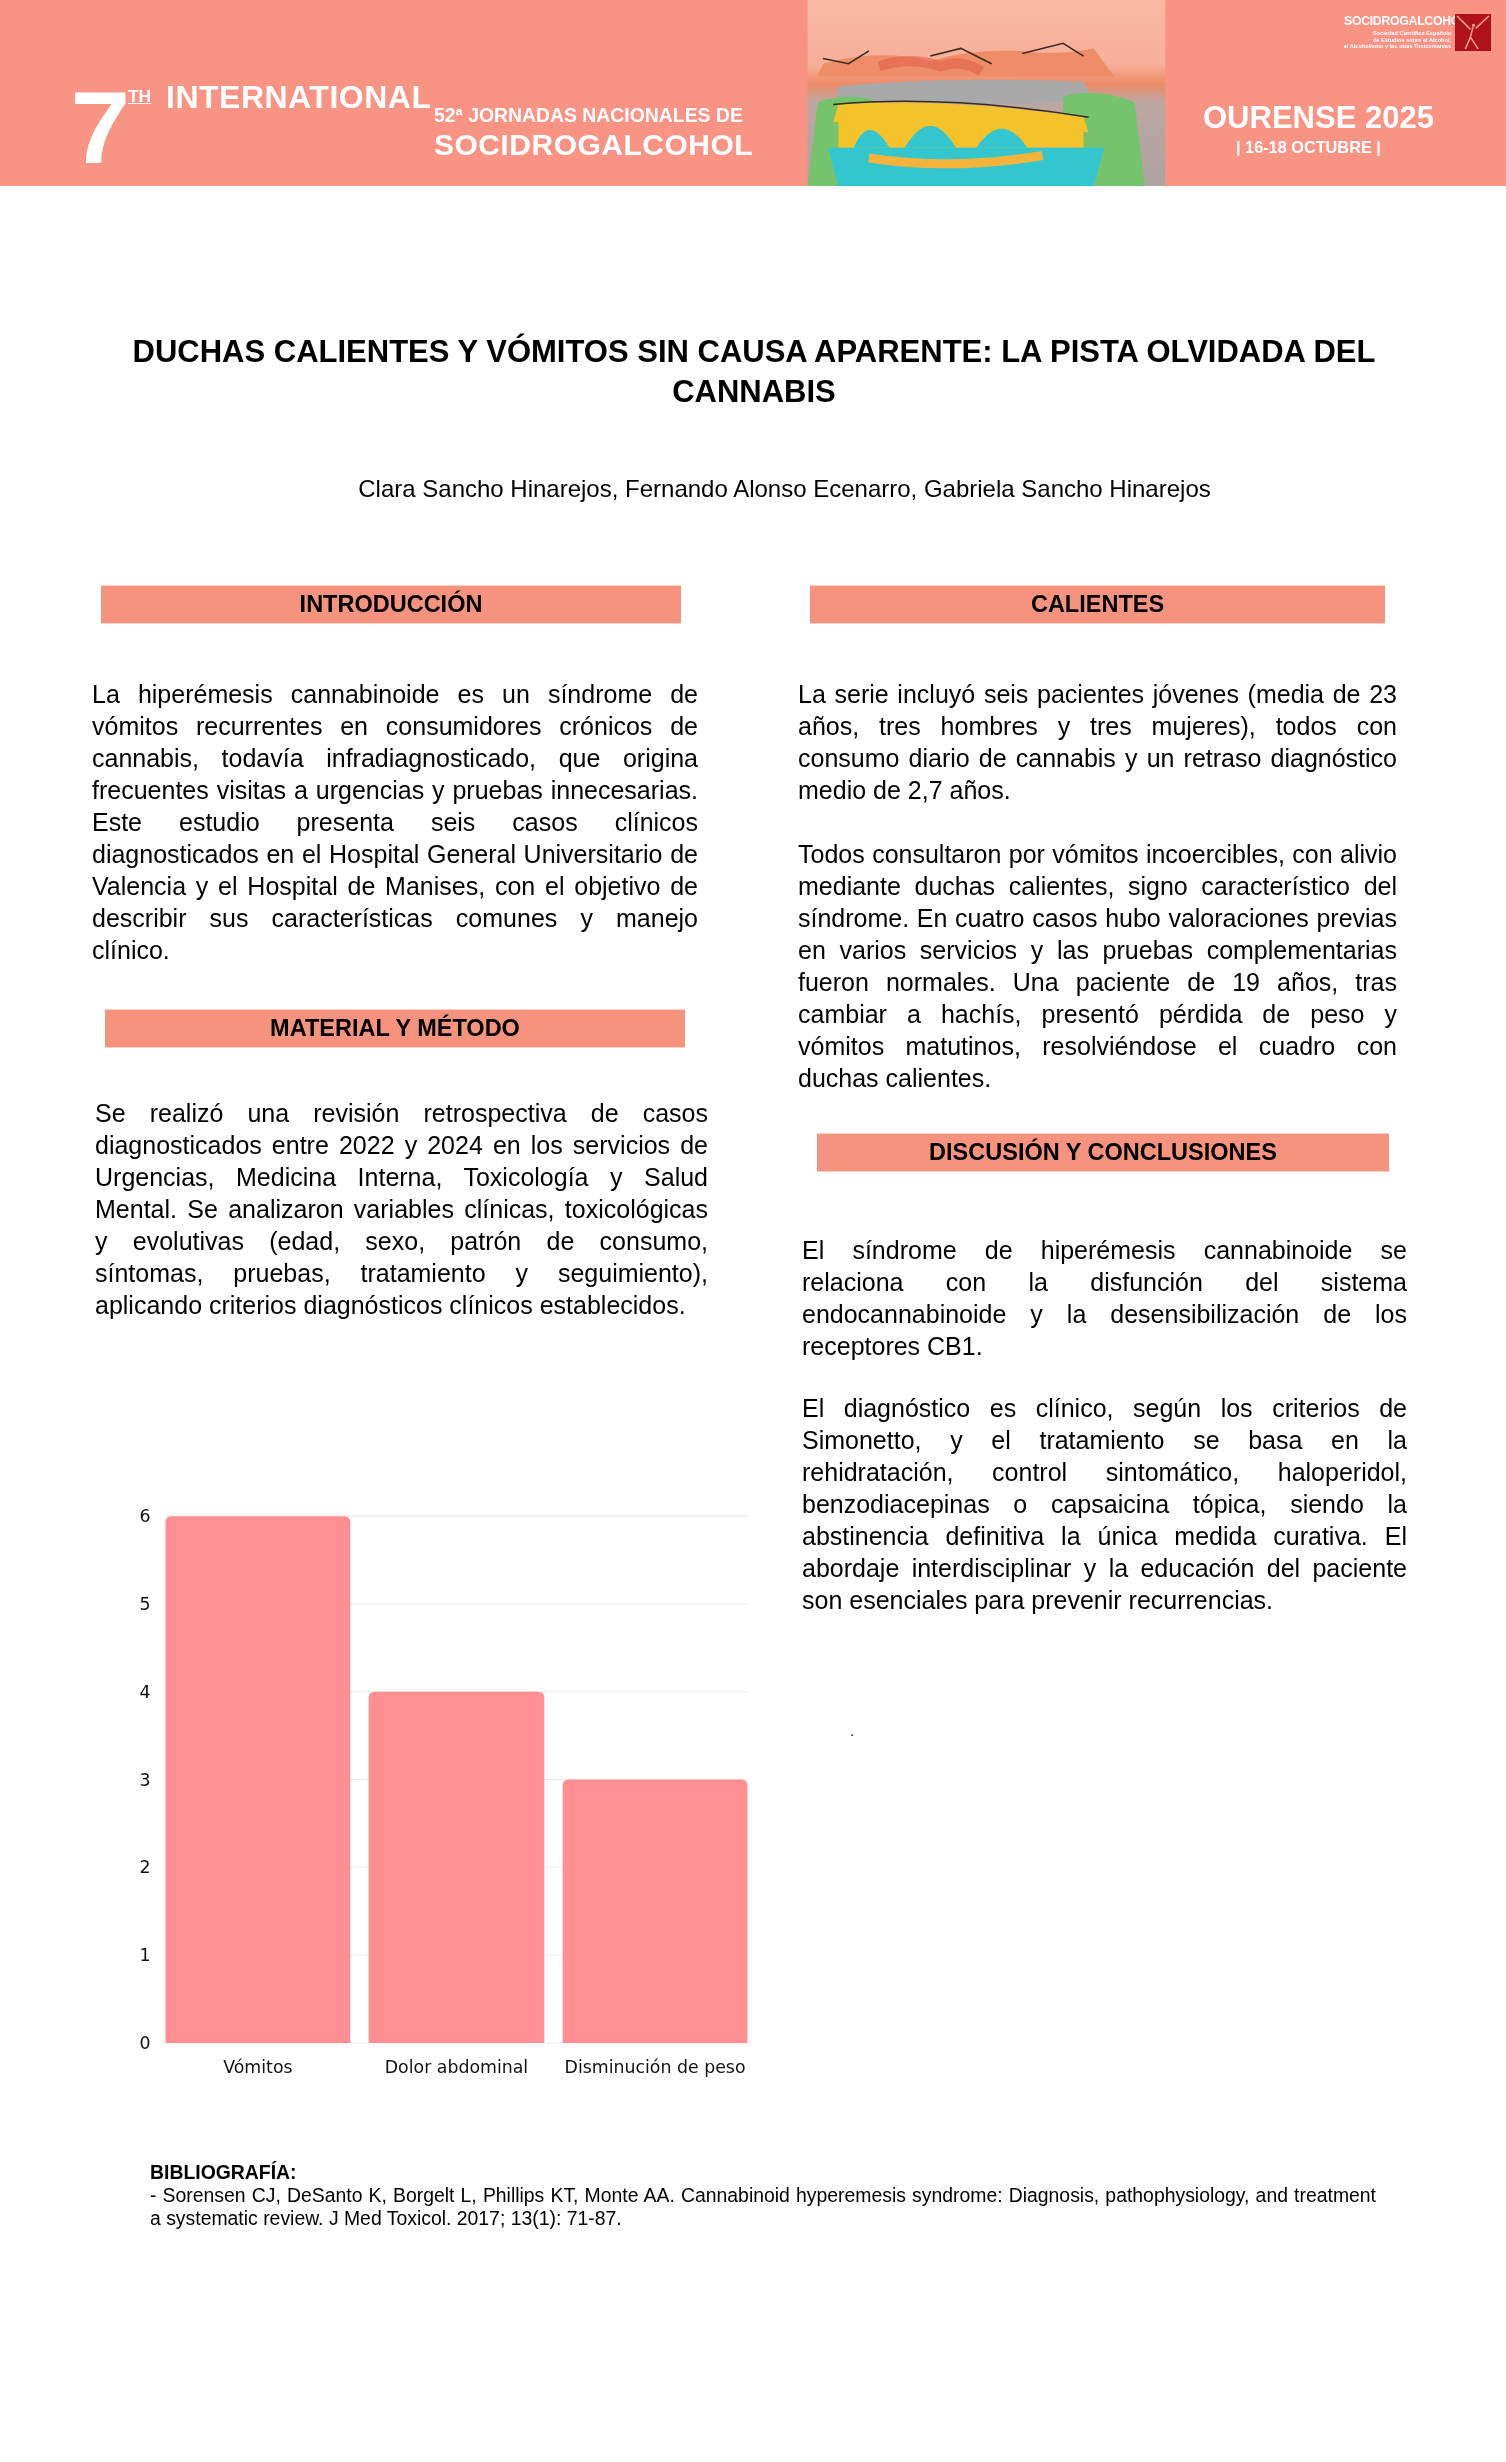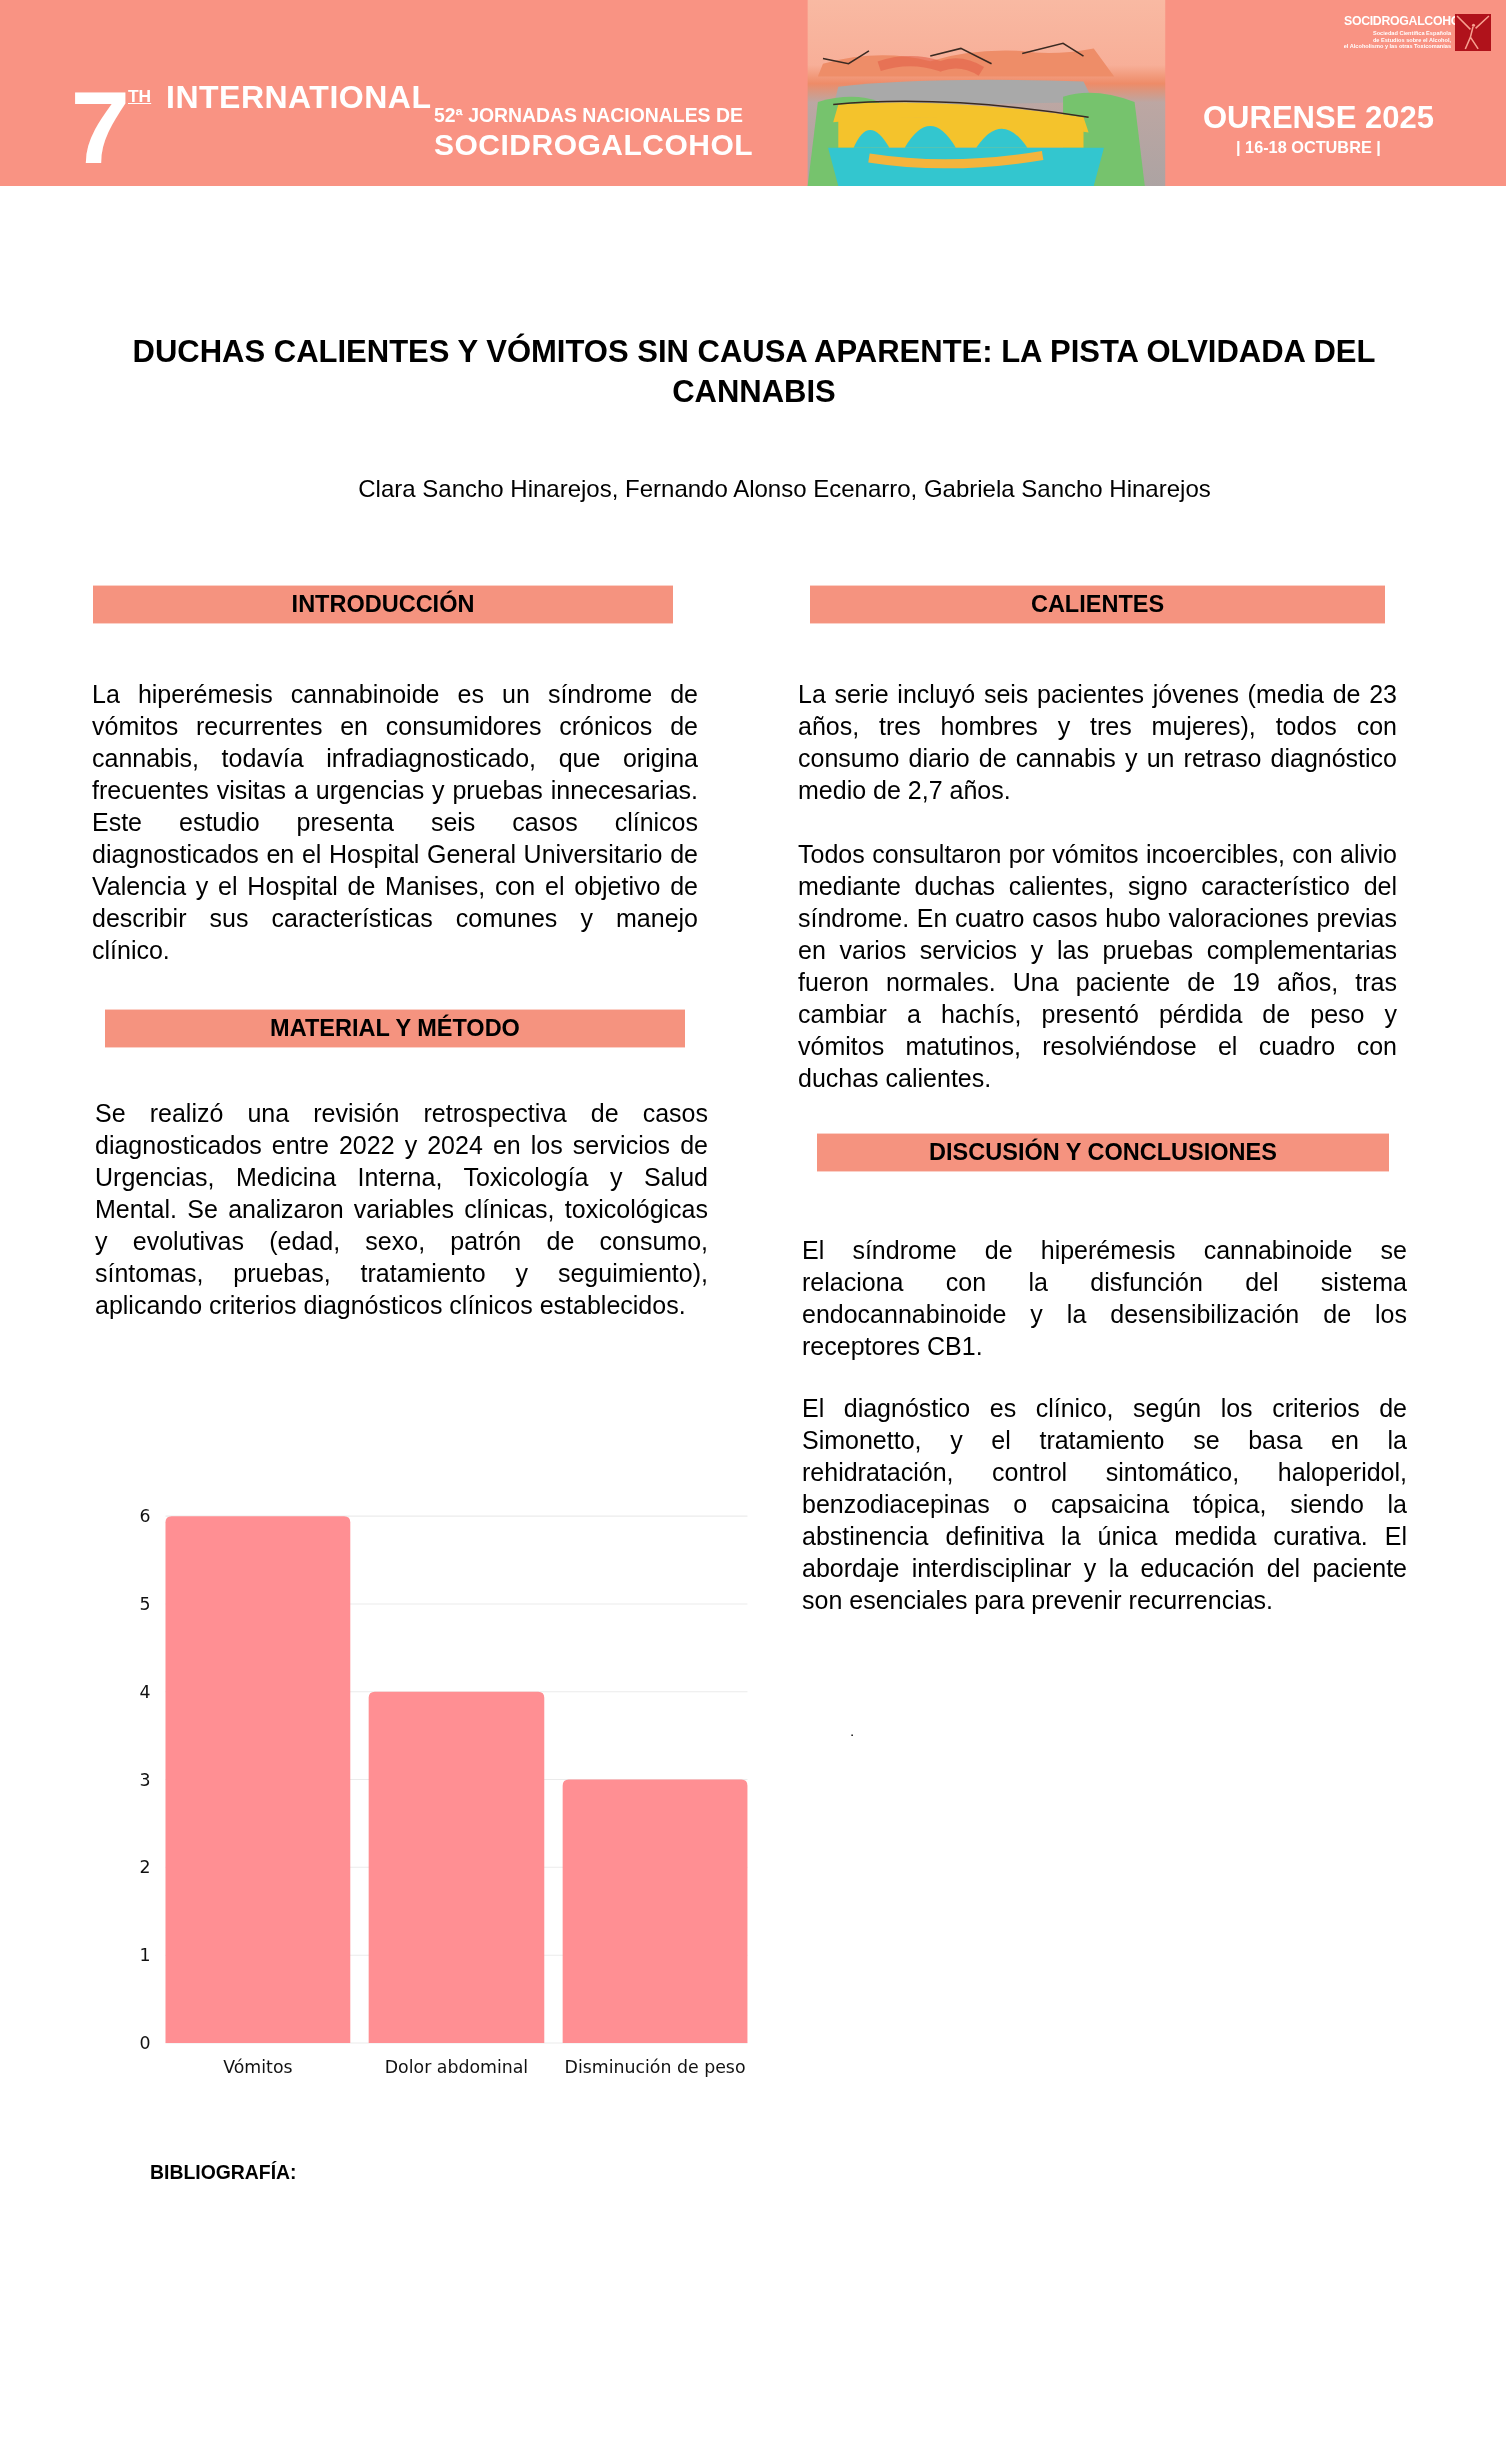--- a/index.html
+++ b/index.html
@@ -80,21 +80,21 @@
     <circle cx="36" cy="22" r="3" fill="#f7a090"></circle>
   </svg>
 
   <div id="h-ourense" class="abs">OURENSE 2025</div>
   <div id="h-dates" class="abs">| 16-18 OCTUBRE |</div>
 </div>
 
 <div id="title" class="abs">DUCHAS CALIENTES Y VÓMITOS SIN CAUSA APARENTE: LA PISTA OLVIDADA DEL CANNABIS</div>
 <div id="authors" class="abs">Clara Sancho Hinarejos, Fernando Alonso Ecenarro, Gabriela Sancho Hinarejos</div>
 
-<div class="sec-bar" style="left:93px; top:585px; width:580px;">INTRODUCCIÓN</div>
+<div class="sec-bar" style="left:101px; top:585px; width:580px;">INTRODUCCIÓN</div>
 <div class="body" style="left:92px; top:678px; width:606px;">La hiperémesis cannabinoide es un síndrome de vómitos recurrentes en consumidores crónicos de cannabis, todavía infradiagnosticado, que origina frecuentes visitas a urgencias y pruebas innecesarias. Este estudio presenta seis casos clínicos diagnosticados en el Hospital General Universitario de Valencia y el Hospital de Manises, con el objetivo de describir sus características comunes y manejo clínico.</div>
 
 <div class="sec-bar" style="left:105px; top:1009px; width:580px;">MATERIAL Y MÉTODO</div>
 <div class="body" style="left:95px; top:1097px; width:613px;">Se realizó una revisión retrospectiva de casos diagnosticados entre 2022 y 2024 en los servicios de Urgencias, Medicina Interna, Toxicología y Salud Mental. Se analizaron variables clínicas, toxicológicas y evolutivas (edad, sexo, patrón de consumo, síntomas, pruebas, tratamiento y seguimiento), aplicando criterios diagnósticos clínicos establecidos.</div>
 
 <svg id="chart" class="abs" viewBox="0 0 1240 1200">
   <g id="chart-grid">
       <line x1="95" x2="1235" y1="1120" y2="1120" stroke="#ebebeb" stroke-width="2"></line>
       <line x1="95" x2="1235" y1="948" y2="948" stroke="#ebebeb" stroke-width="2"></line>
       <line x1="95" x2="1235" y1="776" y2="776" stroke="#ebebeb" stroke-width="2"></line>
@@ -128,14 +128,15 @@
 <div class="body" style="left:798px; top:678px; width:599px;">La serie incluyó seis pacientes jóvenes (media de 23 años, tres hombres y tres mujeres), todos con consumo diario de cannabis y un retraso diagnóstico medio de 2,7 años.</div>
 <div class="body" style="left:798px; top:838px; width:599px;">Todos consultaron por vómitos incoercibles, con alivio mediante duchas calientes, signo característico del síndrome. En cuatro casos hubo valoraciones previas en varios servicios y las pruebas complementarias fueron normales. Una paciente de 19 años, tras cambiar a hachís, presentó pérdida de peso y vómitos matutinos, resolviéndose el cuadro con duchas calientes.</div>
 
 <div class="sec-bar" style="left:817px; top:1133px; width:572px;">DISCUSIÓN Y CONCLUSIONES</div>
 <div class="body" style="left:802px; top:1234px; width:605px;">El síndrome de hiperémesis cannabinoide se relaciona con la disfunción del sistema endocannabinoide y la desensibilización de los receptores CB1.</div>
 <div class="body" style="left:802px; top:1392px; width:605px;">El diagnóstico es clínico, según los criterios de Simonetto, y el tratamiento se basa en la rehidratación, control sintomático, haloperidol, benzodiacepinas o capsaicina tópica, siendo la abstinencia definitiva la única medida curativa. El abordaje interdisciplinar y la educación del paciente son esenciales para prevenir recurrencias.</div>
 <div id="dot" class="abs">.</div>
 
 <div id="biblio" class="abs">
   <div class="bt">BIBLIOGRAFÍA:</div>
+  <div>- Sorensen CJ, DeSanto K, Borgelt L, Phillips KT, Monte AA. Cannabinoid hyperemesis syndrome: Diagnosis, pathophysiology, and treatment a systematic review. J Med Toxicol. 2017; 13(1): 71-87.</div>
 </div>
 
 
 </body></html>

